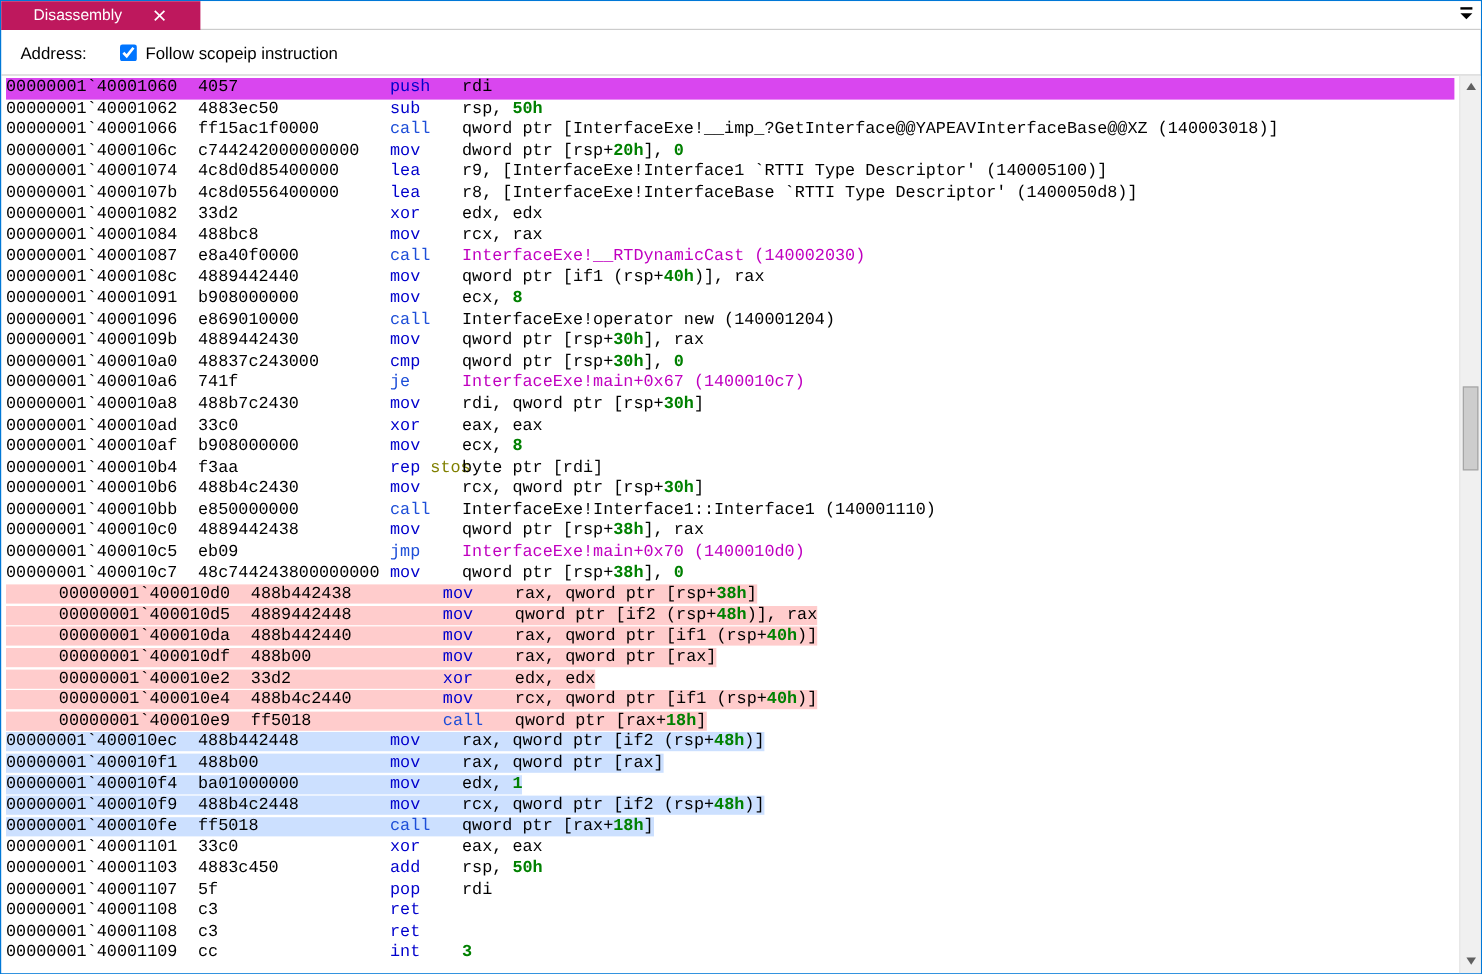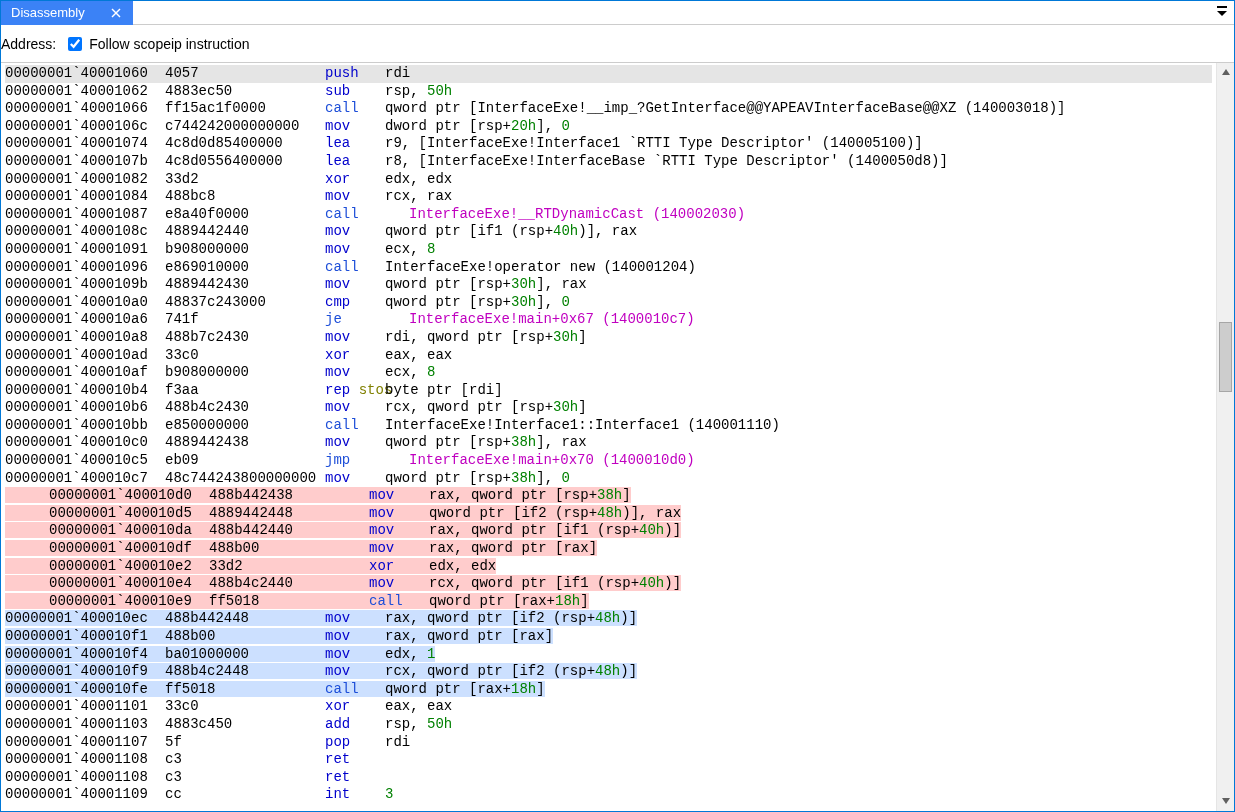--- a/index.html
+++ b/index.html
@@ -7,33 +7,33 @@
     margin: 0; padding: 0;
     font-family: "Segoe UI", sans-serif;
     background: #fff;
     color: #000;
     font-size: 13px;
     width: 1235px;
   }
   .window { border: 1px solid #0078d7; width: 1235px; height: 812px; display: flex; flex-direction: column; }
   .tabbar { background: #fff; display: flex; align-items: center; border-bottom: 1px solid #ccc; height: 24px; }
   .tab {
-    background: #3b82f6; color: #fff; padding: 3px 10px; font-size: 13px;
+    background: #be185d; color: #fff; padding: 3px 27px; font-size: 13px;
     display: flex; align-items: center; gap: 24px; height:24px;
   }
   .tab .close {
     width: 14px; height: 14px; display:flex;align-items:center;justify-content:center;
   }
   .tab .close svg { stroke: #fff; }
   .spacer { flex: 1; }
   .menu-btn { padding: 0 6px; cursor: pointer; }
   .menu-btn svg { fill: #000; }
   .toolbar {
-    display: flex; align-items: center; gap: 8px;
-    padding: 6px 0; border-bottom: 1px solid #ccc;
+    display: flex; align-items: center; gap: 24px;
+    padding: 6px 16px; border-bottom: 1px solid #ccc;
     height: 38px;
   }
   .toolbar label { font-size: 14px; }
   .toolbar input[type=text] {
     width: 370px; padding: 2px 4px; font-size: 14px;
     border: 1px solid #7a7a7a;
   }
   .toolbar .chk { display:flex; align-items:center; gap:4px; font-size:14px; }
   .toolbar .chk input { width:14px;height:14px; }
   .content { flex:1; position:relative; overflow:hidden; }
@@ -55,24 +55,24 @@
     font-size: 14px; line-height: 17.6px;
     white-space: pre;
   }
   .row { display:block; }
   .addr { color:#000; display:inline-block; width:160px; }
   .bytes { color:#000; display:inline-block; width:160px; }
   .mn { display:inline-block; width:60px; }
   .mn.blue  { color:#0000cc; }
   .mn.olive { color:#1d4ed8; }
   .op { display:inline; }
-  .op .num { color:#008000; }
-  .op .sym { color:#c000c0;margin-left:24px; }
+  .op .num { color:#008000;font-weight:bold; }
+  .op .sym { color:#c000c0; }
   .prefix { color:#0000cc; }
-  .hl-yellow { background:#e5e5e5; }
+  .hl-yellow { background:#d946ef; }
   .hl-red    { background:#ffcccc; display:inline;padding-left:44px; }
   .hl-blue   { background:#cce0ff; display:inline; }
 </style>
 </head>
 <body>
 
 <div class="window">
   <div class="tabbar">
     <div class="tab">
       <span>Disassembly</span>

